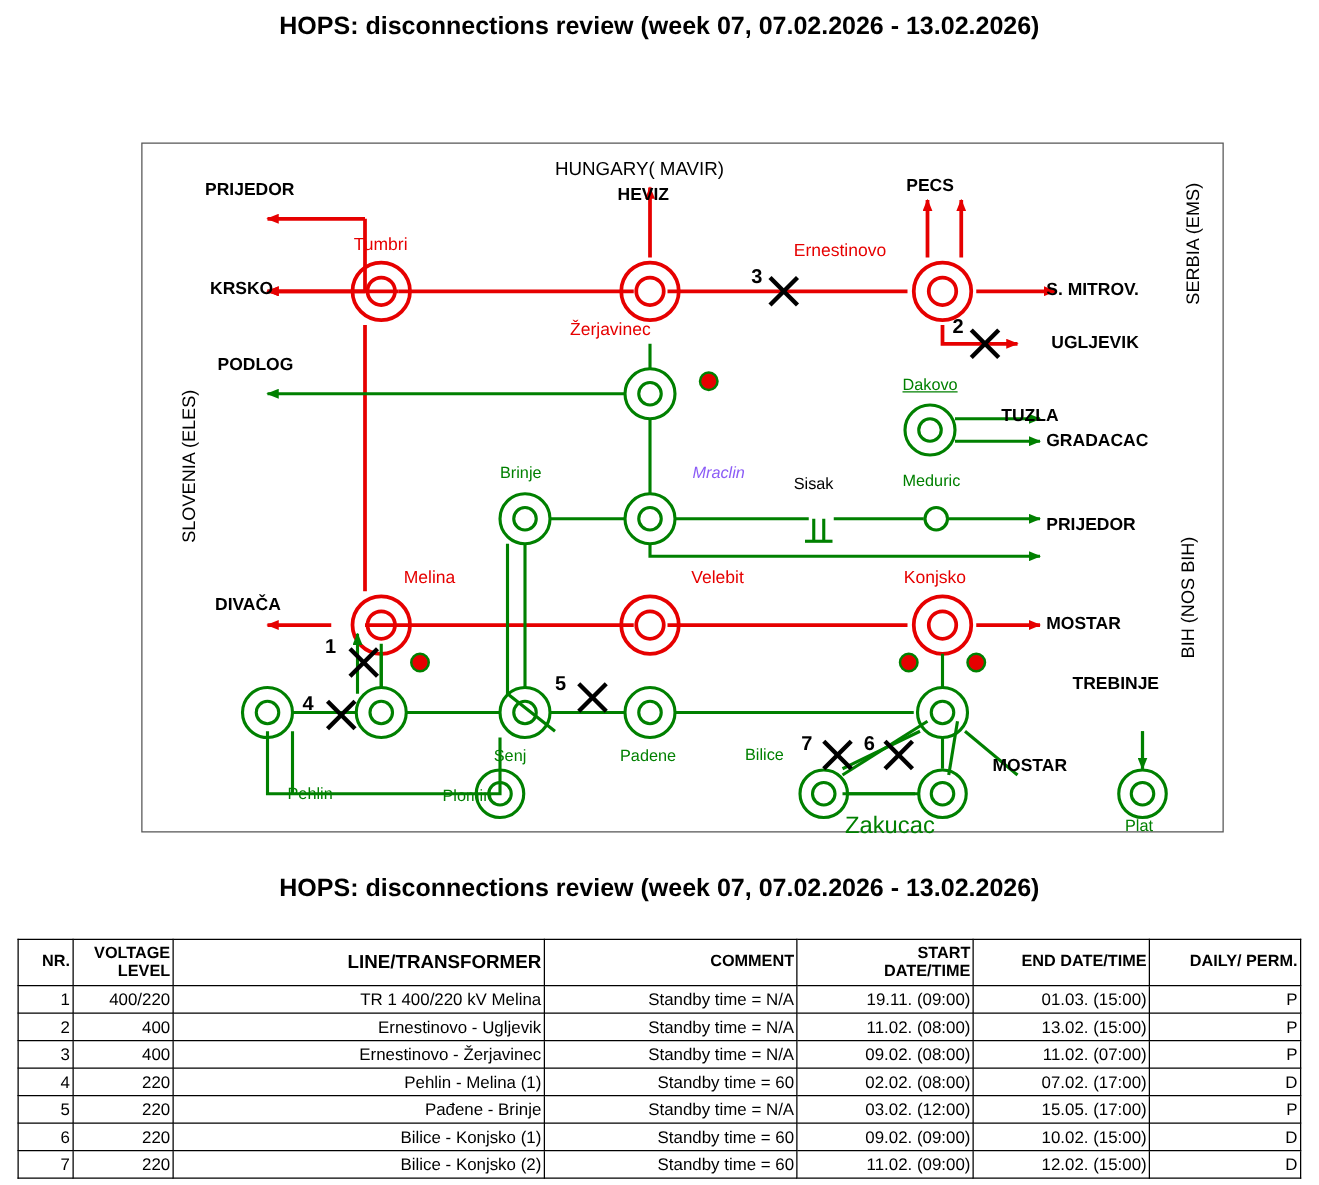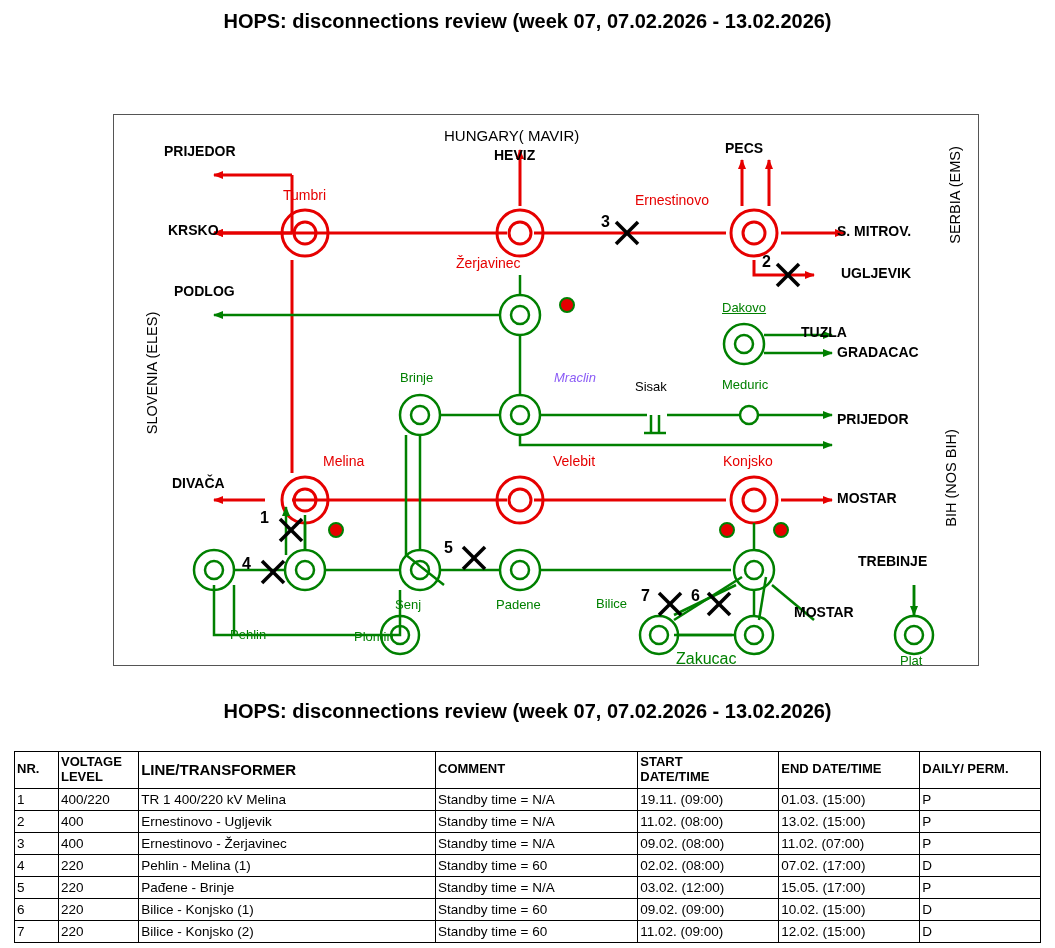--- a/index.html
+++ b/index.html
@@ -36,21 +36,21 @@
     left:14px;top:751px;
     width:1027px;
   }
   table{
     border-collapse:collapse;
     width:1027px;
     font-size:13.5px;
   }
   th,td{
     border:1px solid #000;
-    text-align:left;
+    text-align:right;
     padding:1px 2px;
     line-height:1.15;
   }
   thead th{
     font-weight:bold;
     font-size:13px;
     padding:3px 2px;
   }
   th.c-nr{width:40px;}
   th.c-volt{width:76px;}
@@ -256,40 +256,40 @@
   <div style="position:absolute;left:60px;top:168px;font-weight:bold;font-size:14px;">PODLOG</div>
   <div style="position:absolute;left:58px;top:360px;font-weight:bold;font-size:14px;">DIVAČA</div>
   <div style="position:absolute;left:380px;top:32px;font-weight:bold;font-size:14px;">HEVIZ</div>
   <div style="position:absolute;left:611px;top:25px;font-weight:bold;font-size:14px;">PECS</div>
   <div style="position:absolute;left:723px;top:108px;font-weight:bold;font-size:14px;">S. MITROV.</div>
   <div style="position:absolute;left:727px;top:150px;font-weight:bold;font-size:14px;">UGLJEVIK</div>
   <div style="position:absolute;left:687px;top:209px;font-weight:bold;font-size:14px;">TUZLA</div>
   <div style="position:absolute;left:723px;top:229px;font-weight:bold;font-size:14px;">GRADACAC</div>
   <div style="position:absolute;left:723px;top:296px;font-weight:bold;font-size:14px;">PRIJEDOR</div>
   <div style="position:absolute;left:723px;top:375px;font-weight:bold;font-size:14px;">MOSTAR</div>
-  <div style="position:absolute;left:744px;top:438px;font-weight:bold;font-size:14px;">TREBINJE</div>
+  <div style="position:absolute;left:744px;top:423px;font-weight:bold;font-size:14px;">TREBINJE</div>
   <div style="position:absolute;left:680px;top:489px;font-weight:bold;font-size:14px;">MOSTAR</div>
 
   <div style="position:absolute;left:169px;top:72px;color:#e60000;font-size:14px;">Tumbri</div>
   <div style="position:absolute;left:521px;top:77px;color:#e60000;font-size:14px;">Ernestinovo</div>
   <div style="position:absolute;left:342px;top:140px;color:#e60000;font-size:14px;">Žerjavinec</div>
   <div style="position:absolute;left:608px;top:185px;color:#008000;font-size:13px;text-decoration:underline;">Dakovo</div>
   <div style="position:absolute;left:286px;top:255px;color:#008000;font-size:13px;">Brinje</div>
   <div style="position:absolute;left:440px;top:255px;color:#8b5cf6;font-size:13px;font-style:italic;">Mraclin</div>
   <div style="position:absolute;left:521px;top:264px;color:#000000;font-size:13px;">Sisak</div>
   <div style="position:absolute;left:608px;top:262px;color:#008000;font-size:13px;">Meduric</div>
   <div style="position:absolute;left:209px;top:338px;color:#e60000;font-size:14px;">Melina</div>
   <div style="position:absolute;left:391px;top:338px;color:#e60000;font-size:14px;margin-left:48px;">Velebit</div>
   <div style="position:absolute;left:609px;top:338px;color:#e60000;font-size:14px;">Konjsko</div>
   <div style="position:absolute;left:116px;top:473px;color:#008000;font-size:13px;margin-top:39px;">Pehlin</div>
   <div style="position:absolute;left:281px;top:482px;color:#008000;font-size:13px;">Senj</div>
   <div style="position:absolute;left:382px;top:482px;color:#008000;font-size:13px;">Padene</div>
   <div style="position:absolute;left:240px;top:514px;color:#008000;font-size:13px;">Plomin</div>
   <div style="position:absolute;left:482px;top:481px;color:#008000;font-size:13px;">Bilice</div>
-  <div style="position:absolute;left:562px;top:535px;color:#008000;font-size:16px;">Zakucac</div>
+  <div style="position:absolute;left:562px;top:535px;color:#008000;font-size:19px;">Zakucac</div>
   <div style="position:absolute;left:786px;top:538px;color:#008000;font-size:13px;">Plat</div>
 
   <div style="position:absolute;left:487px;top:98px;font-weight:bold;font-size:16px;">3</div>
   <div style="position:absolute;left:648px;top:138px;font-weight:bold;font-size:16px;">2</div>
   <div style="position:absolute;left:146px;top:394px;font-weight:bold;font-size:16px;">1</div>
   <div style="position:absolute;left:128px;top:440px;font-weight:bold;font-size:16px;">4</div>
   <div style="position:absolute;left:330px;top:424px;font-weight:bold;font-size:16px;">5</div>
   <div style="position:absolute;left:527px;top:472px;font-weight:bold;font-size:16px;">7</div>
   <div style="position:absolute;left:577px;top:472px;font-weight:bold;font-size:16px;">6</div>
 </div>

